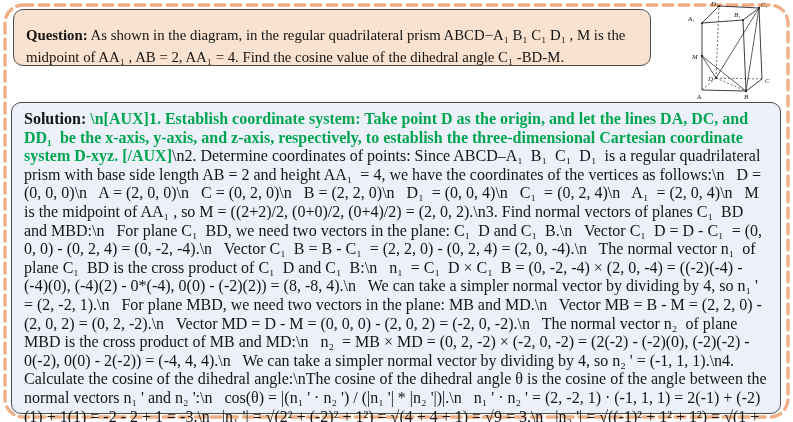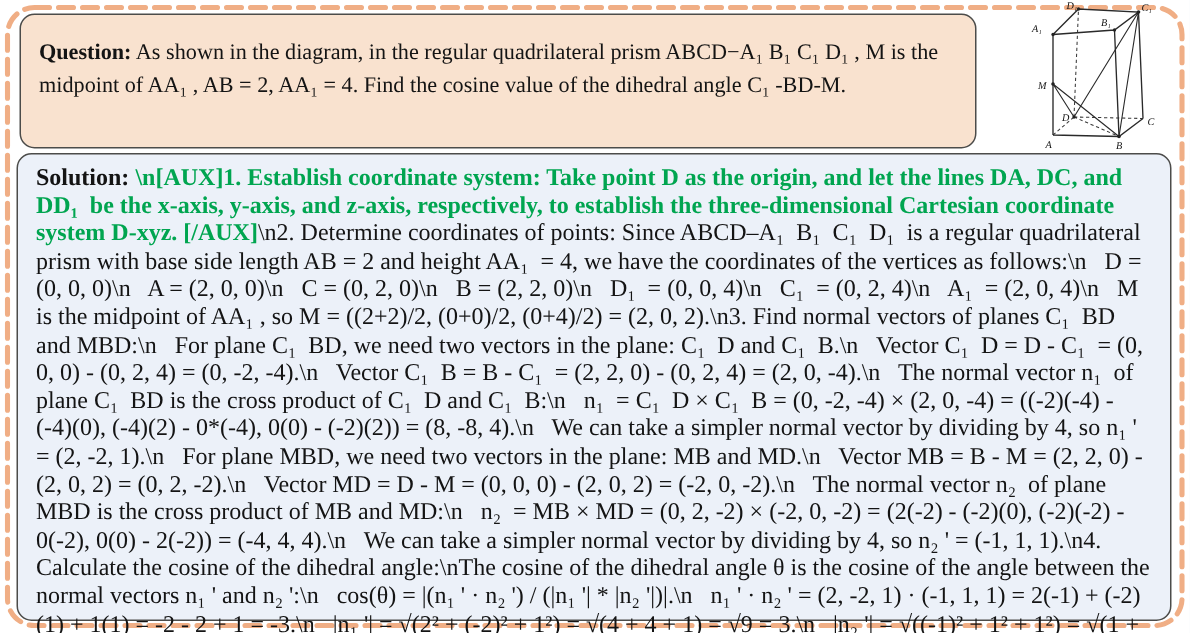--- a/index.html
+++ b/index.html
@@ -2,21 +2,21 @@
 <html><head>
 <meta charset="utf-8">
 <style>
   html,body{margin:0;padding:0;background:#ffffff;}
   .canvas{
     position:relative;width:793px;height:422px;background:#ffffff;overflow:hidden;
     font-family:"Liberation Serif","DejaVu Serif",serif;color:#141414;
   }
   .frame-svg{position:absolute;left:0;top:0;width:793px;height:422px;pointer-events:none;}
   .question-box{
-    position:absolute;left:13px;top:9px;width:638px;height:90px;box-sizing:border-box;
+    position:absolute;left:13px;top:9px;width:638px;height:57px;box-sizing:border-box;
     background:#f9e2cf;border:1.5px solid #4c4c4a;border-radius:10px;
     padding:15px 12px 0 12px;
   }
   .question-text{font-size:14.8px;line-height:21.5px;margin:0;}
   .qlabel{font-weight:bold;}
   .prism-svg{position:absolute;left:686px;top:0;width:104px;height:100px;}
   .prism-svg text{font-family:"Liberation Serif","DejaVu Serif",serif;font-style:italic;font-size:6.8px;fill:#141414;}
   .solution-box{
     position:absolute;left:11px;top:102px;width:770px;height:312px;box-sizing:border-box;
     background:#ecf1f9;border:1.5px solid #4c4c4a;border-radius:10px;

